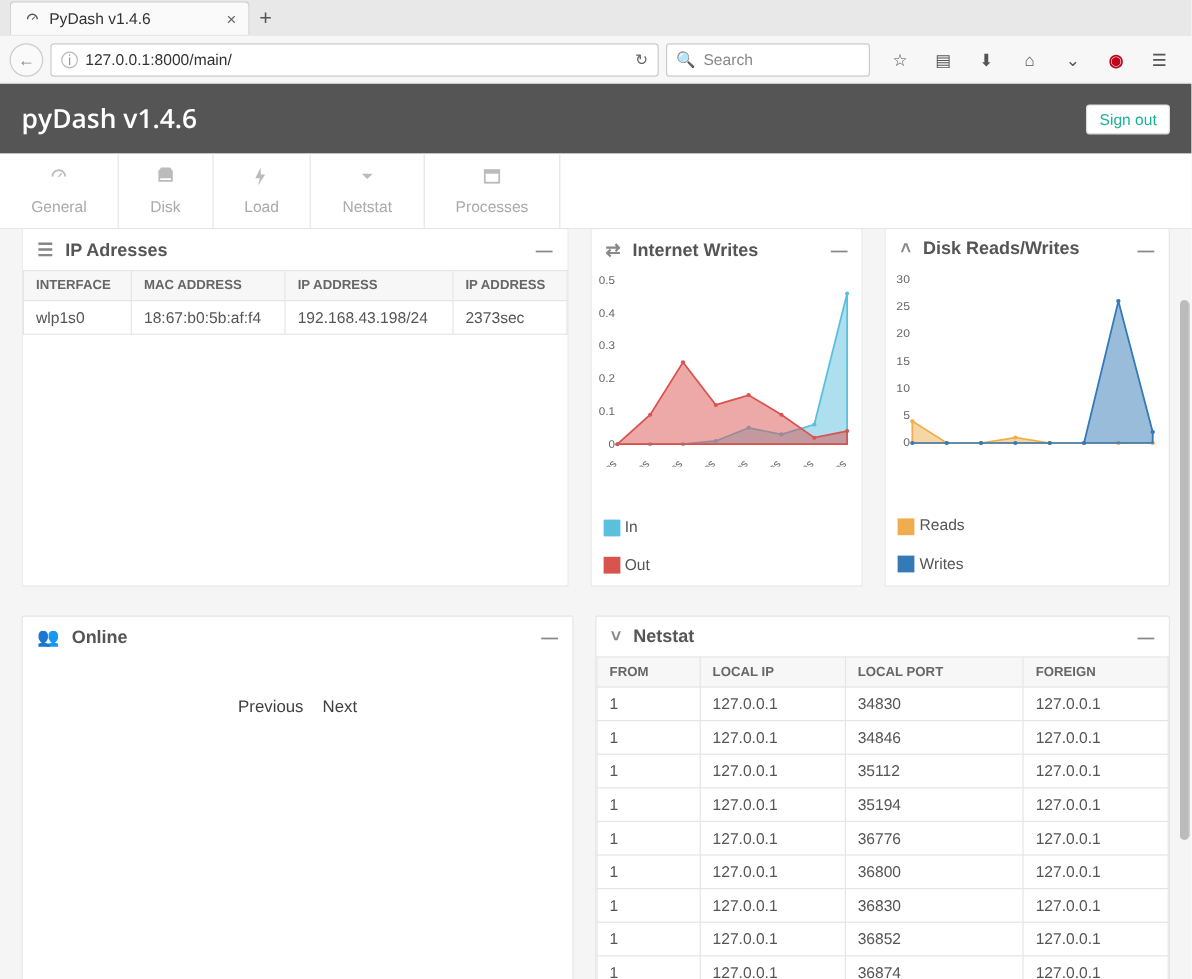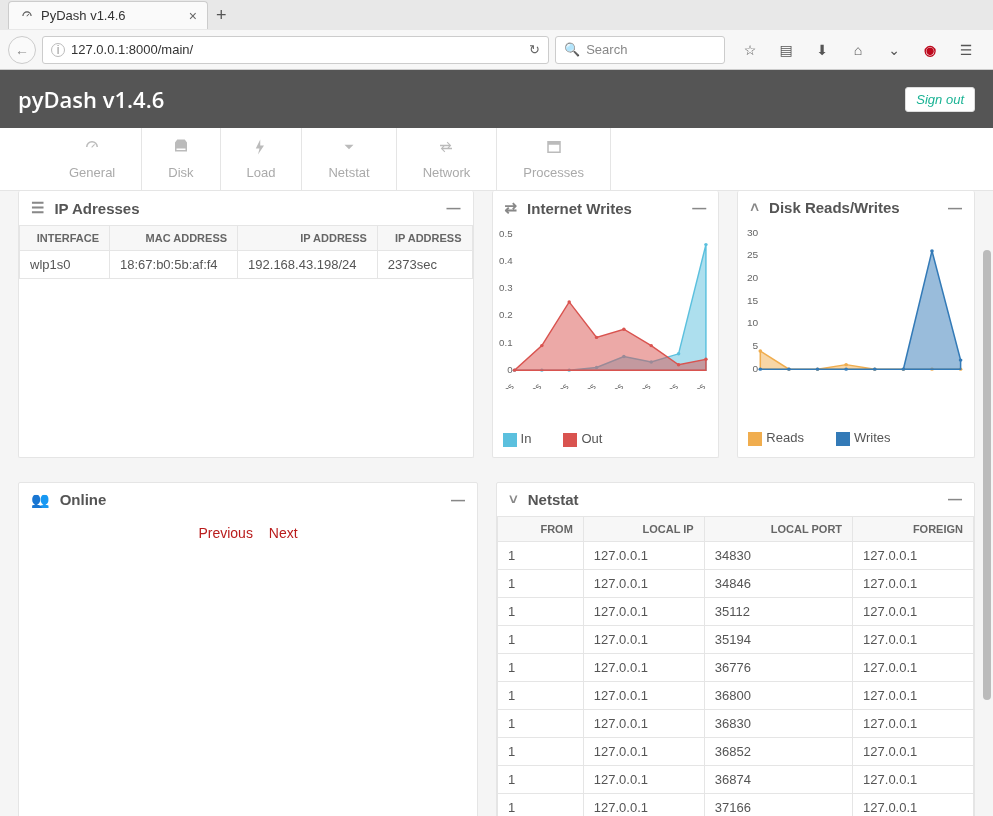--- a/index.html
+++ b/index.html
@@ -20,45 +20,45 @@
 .url-reload { margin-left: auto; color: #666; }
 .search-input { width: 170px; display: flex; align-items: center; background: #fff; border: 1px solid #ccc; border-radius: 3px; height: 28px; padding: 0 8px; font-size: 13px; color: #888; }
 .search-input .search-icon { margin-right: 6px; }
 .toolbar-icons { display: flex; gap: 18px; padding: 0 10px; color: #555; }
 .toolbar-icons span { display: inline-flex; align-items: center; justify-content: center; width: 18px; height: 18px; }
 .pinterest { color: #bd081c; font-weight: bold; }
 
 
 .app-header { background: #555; color: #fff; display: flex; align-items: center; justify-content: space-between; padding: 14px 18px; }
 .app-title { font-family: "Open Sans", Arial, sans-serif; font-size: 22px; font-weight: 600; }
-.sign-out-btn { background: #fff; color: #1ab394; border: 1px solid #ddd; border-radius: 3px; padding: 4px 10px; font-size: 13px; font-style: italic; }
-
-
-.nav-tabs { display: flex; border-bottom: 1px solid #e5e5e5; background: #fff; padding-left: 43px; }
+.sign-out-btn { background: #fff; color: #1ab394; border: 1px solid #ddd; border-radius: 3px; padding: 4px 10px; font-size: 13px; }
+
+
+.nav-tabs { display: flex; border-bottom: 1px solid #e5e5e5; background: #fff; }
 .nav-tab { flex: 0 0 auto; border-right: 1px solid #e5e5e5; text-align: center; padding: 10px 26px; color: #aaa; font-size: 13px; }
 .nav-tab .nav-icon { display: block; font-size: 18px; margin-bottom: 4px; color: #bbb; }
 .nav-tab .nav-icon svg { width: 18px; height: 18px; }
 
 
 .content { background: #f5f5f5; padding: 0 18px 20px; }
 .row { display: flex; gap: 18px; }
 .panel { background: #fff; border: 1px solid #e5e5e5; border-radius: 2px; }
 .panel-header { display: flex; align-items: center; padding: 8px 12px; font-weight: 600; color: #555; font-size: 15px; }
 .panel-header .ph-icon { margin-right: 10px; color: #888; }
 .panel-header .collapse-icon { margin-left: auto; color: #888; font-size: 14px; }
 table { width: 100%; border-collapse: collapse; font-size: 13px; }
-th { text-align: right; background: #f7f7f7; border: 1px solid #e5e5e5; padding: 6px 10px; font-size: 11px; color: #666; font-weight: 600; }
+th { text-align: left; background: #f7f7f7; border: 1px solid #e5e5e5; padding: 6px 10px; font-size: 11px; color: #666; font-weight: 600; }
 td { border: 1px solid #e5e5e5; padding: 6px 10px; color: #555; }
-.pager { text-align: center; padding: 8px; color: #b91c1c; font-size: 14px; }
+.pager { text-align: center; padding: 8px; color: #404040; font-size: 14px; margin-top: 24px; }
 .pager span { margin: 0 6px; }
 
 
 .chart-area { position: relative; height: 200px; padding: 4px 8px 0 4px; }
 .chart-svg { width: 100%; height: 160px; }
-.chart-legend { display: flex; gap: 32px; padding: 6px 10px 10px; font-size: 13px; color: #555; }
+.chart-legend { display: flex; gap: 16px; padding: 6px 10px 10px; font-size: 13px; color: #555; flex-direction: column; }
 .legend-swatch { display: inline-block; width: 14px; height: 14px; margin-right: 4px; vertical-align: middle; }
 .axis-text { font-size: 10px; fill: #666; }
 
 
 .col-ip { width: 460px; }
 .col-traffic { width: 230px; }
 .col-disk { width: 240px; }
 .col-online { width: 460px; }
 .col-netstat { flex: 1; }
 .row1 .panel { border-top: none; }
@@ -118,23 +118,20 @@
         </svg></span><span>General</span></div>
   <div class="nav-tab"><span class="nav-icon"><svg viewBox="0 0 24 24" fill="#bbb">
           <path d="M4 6l3-4h10l3 4v12H4z M6 16h12v-2H6z"></path>
         </svg></span><span>Disk</span></div>
   <div class="nav-tab"><span class="nav-icon"><svg viewBox="0 0 24 24" fill="#bbb">
           <path d="M11 2L5 14h5l-2 8 8-12h-5z"></path>
         </svg></span><span>Load</span></div>
   <div class="nav-tab"><span class="nav-icon"><svg viewBox="0 0 24 24" fill="#bbb">
           <path d="M6 9l6 6 6-6z"></path>
         </svg></span><span>Netstat</span></div>
-  <div class="nav-tab"><span class="nav-icon"><svg viewBox="0 0 24 24" fill="#bbb">
-          <path d="M4 9h12l-3-3 1-1 5 5-5 5-1-1 3-3H4zM20 15H8l3 3-1 1-5-5 5-5 1 1-3 3h12z"></path>
-        </svg></span><span>Network</span></div>
   <div class="nav-tab"><span class="nav-icon"><svg viewBox="0 0 24 24" fill="#bbb">
           <rect x="4" y="5" width="16" height="14" stroke="#bbb" fill="none" stroke-width="2"></rect>
           <rect x="4" y="5" width="16" height="4"></rect>
         </svg></span><span>Processes</span></div>
 </div>
 
 <div class="content">
 
   <div class="row row1">
 

